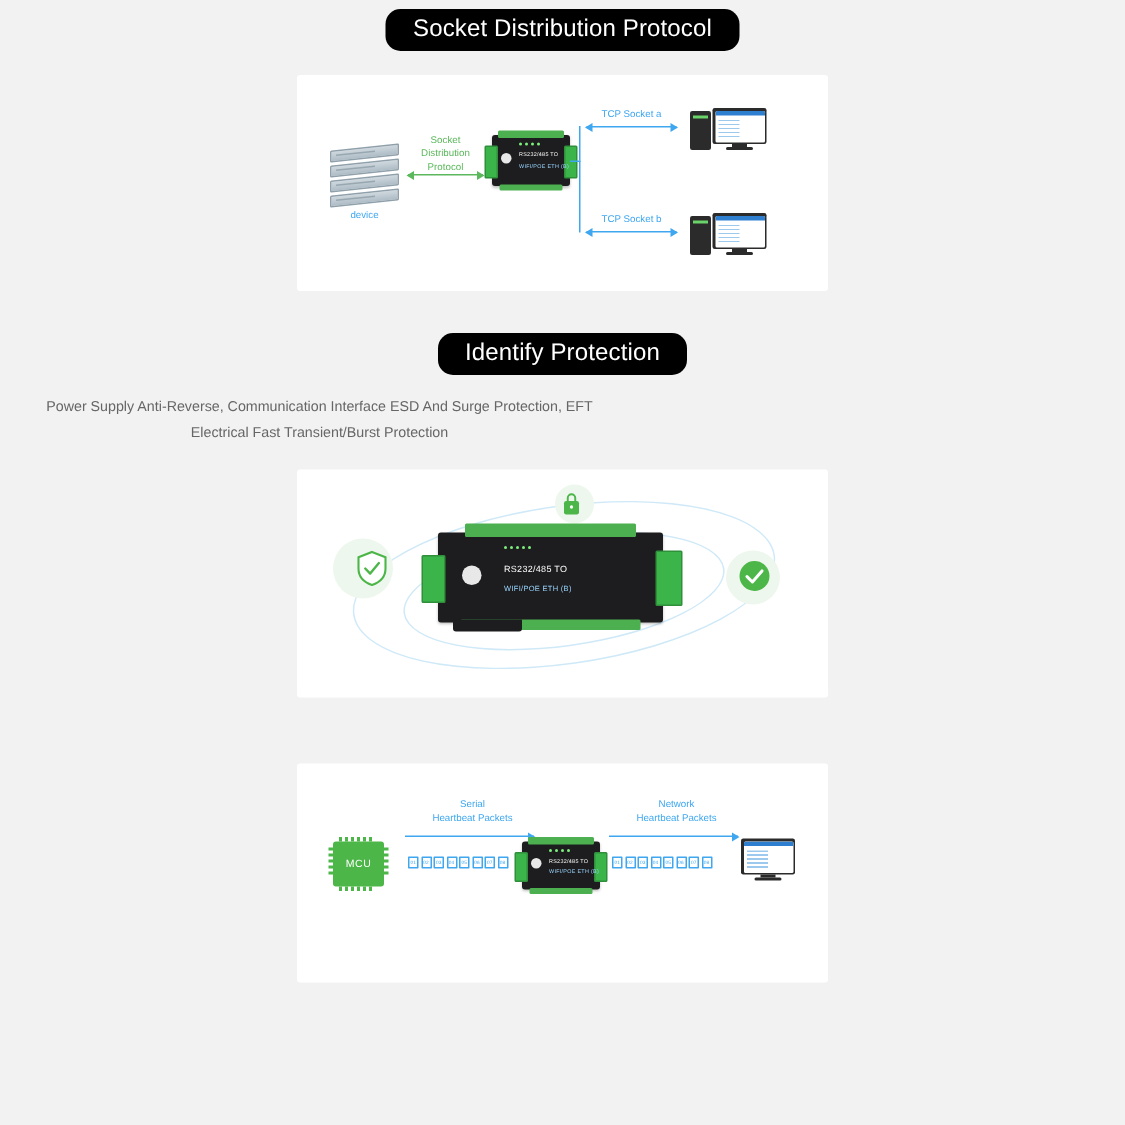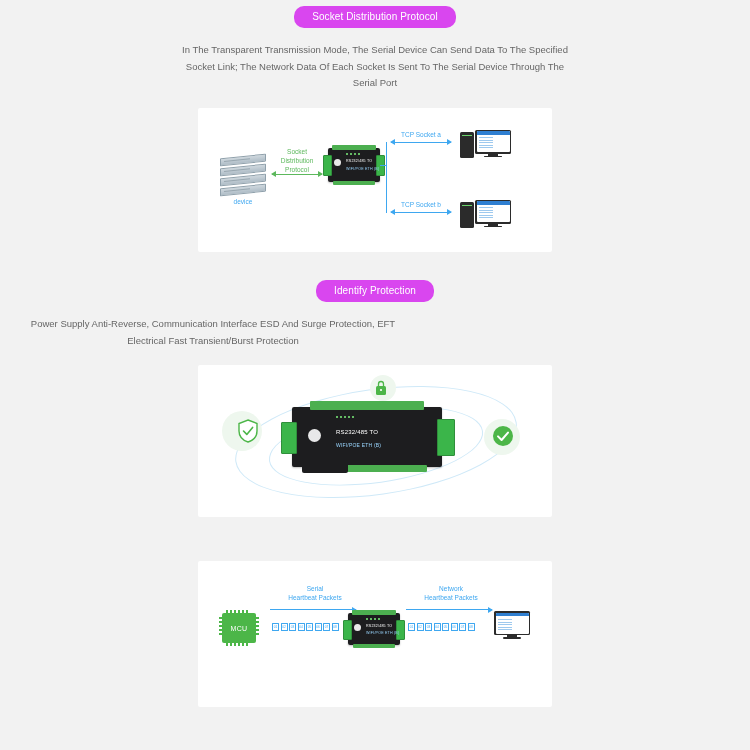--- a/index.html
+++ b/index.html
@@ -20,23 +20,23 @@
     position: relative;
   }
   .section {
     width: 100%;
   }
   .pill-wrap {
     display: flex;
     justify-content: center;
   }
   .pill {
-    background: #d946ef;
+    background: #000000;
     color: #ffffff;
-    font-size: 10px;
+    font-size: 16px;
     line-height: 1;
     padding: 6px 18px;
     border-radius: 10px;
     white-space: nowrap;
     letter-spacing: 0.1px;
   }
   .desc {
     margin: 14px auto 0 auto;
     width: 400px;
     text-align: center;
@@ -311,21 +311,20 @@
 </style>
 </head>
 <body>
 
 <div class="page">
 
   <div class="section" style="padding-top:6px;">
     <div class="pill-wrap">
       <div class="pill">Socket Distribution Protocol</div>
     </div>
-    <div class="desc">In The Transparent Transmission Mode, The Serial Device Can Send Data To The Specified Socket Link; The Network Data Of Each Socket Is Sent To The Serial Device Through The Serial Port</div>
 
     <div class="card c1">
       <div class="fig">
 
         <div class="server" style="left:22px; top:48px;">
           <div class="unit"></div>
           <div class="unit"></div>
           <div class="unit"></div>
           <div class="unit"></div>
         </div>

